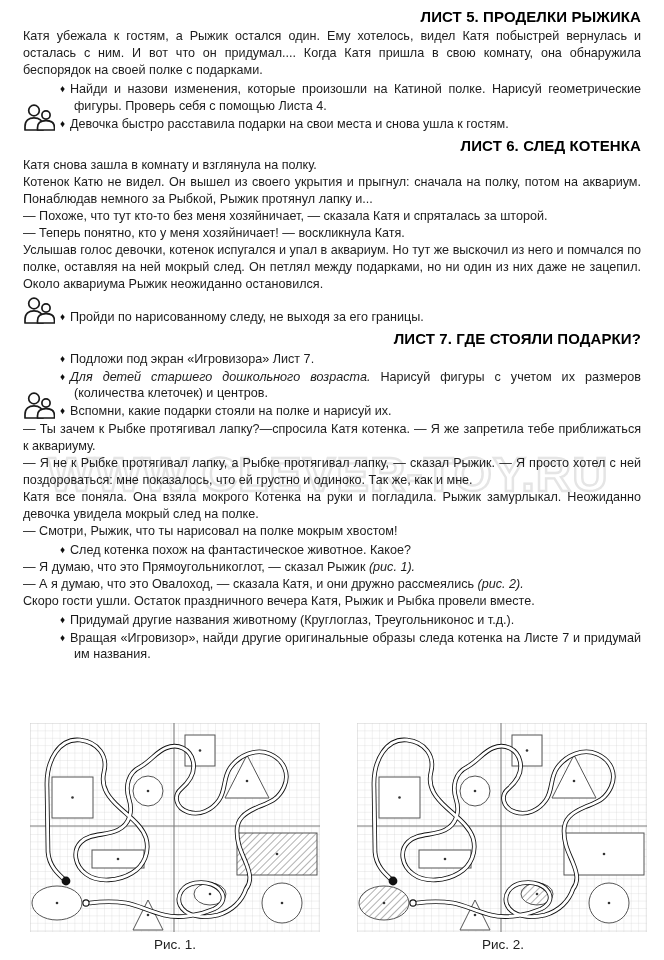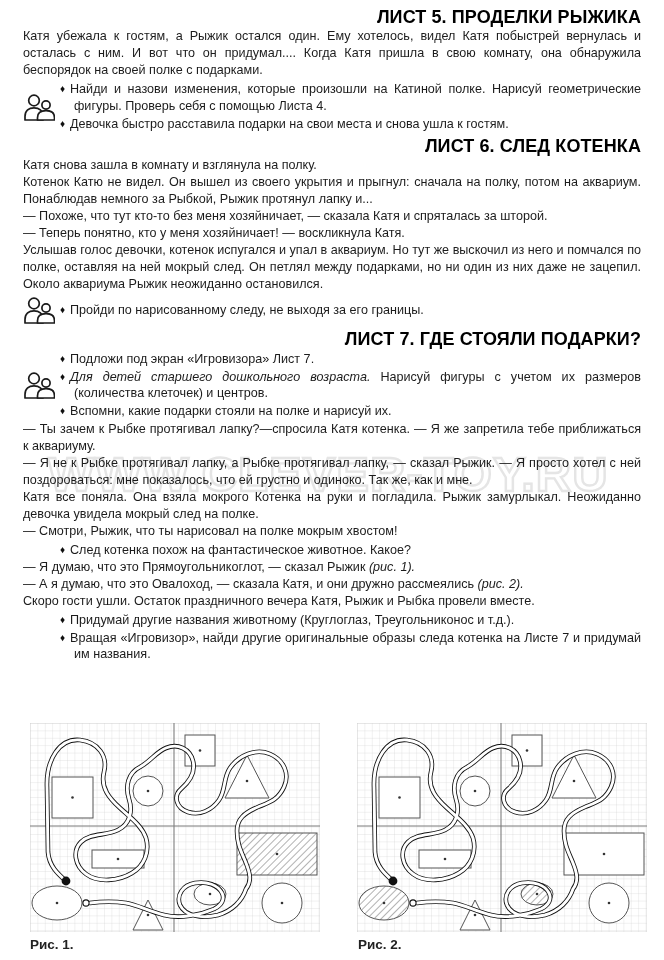--- a/index.html
+++ b/index.html
@@ -4,35 +4,35 @@
 <style>
   html,body{margin:0;padding:0;background:#888;}
   .page{position:relative;width:664px;height:960px;background:#ffffff;overflow:hidden;
         font-family:"Liberation Sans",sans-serif;color:#1c1c1c;}
   .watermark{position:absolute;top:446px;left:48px;z-index:0;
         font-size:49px;font-weight:bold;letter-spacing:1px;white-space:nowrap;
         color:transparent;-webkit-text-stroke:2.4px #e5e5e5;user-select:none;}
   .content{position:absolute;left:0;top:0;width:664px;z-index:1;
         padding:9px 23px 0 23px;box-sizing:border-box;
         font-size:12.6px;line-height:17px;}
-  h2.sec{font-size:18px;line-height:16px;font-weight:bold;color:#000;
+  h2.sec{font-size:15px;line-height:16px;font-weight:bold;color:#000;
         text-align:right;margin:6px 0 3px 0;letter-spacing:0.1px;}
   h2.sec:first-child{margin-top:0;}
   p.para{margin:0;text-align:justify;}
-  .bgroup{display:flex;align-items:center;margin:1px 0 1px 0;}
+  .bgroup{display:flex;align-items:flex-end;margin:1px 0 1px 0;}
   .icon-col{width:37px;flex:none;padding-top:2px;}
   .icon-col svg{display:block;}
   ul.blist{list-style:none;margin:0;padding:0;flex:1;}
   ul.blist li{padding-left:14px;text-indent:-14px;text-align:justify;}
   .bm{display:inline-block;text-indent:0;width:10px;font-size:10px;vertical-align:0.5px;color:#111;}
   .it{font-style:italic;}
   .figwrap{position:absolute;top:723px;z-index:1;}
   #fig1{left:30px;} #fig2{left:357px;}
   .figcap{position:absolute;top:937px;width:290px;z-index:1;
-        font-size:13.5px;color:#222;font-weight:bold;}
+        text-align:center;font-size:13.5px;color:#222;}
   #cap1{left:30px;} #cap2{left:358px;}
 </style>
 </head>
 <body>
 
 <div class="page">
   <div class="watermark">WWW.CLEVER-TOY.RU</div>
 
   <div class="content">
 

